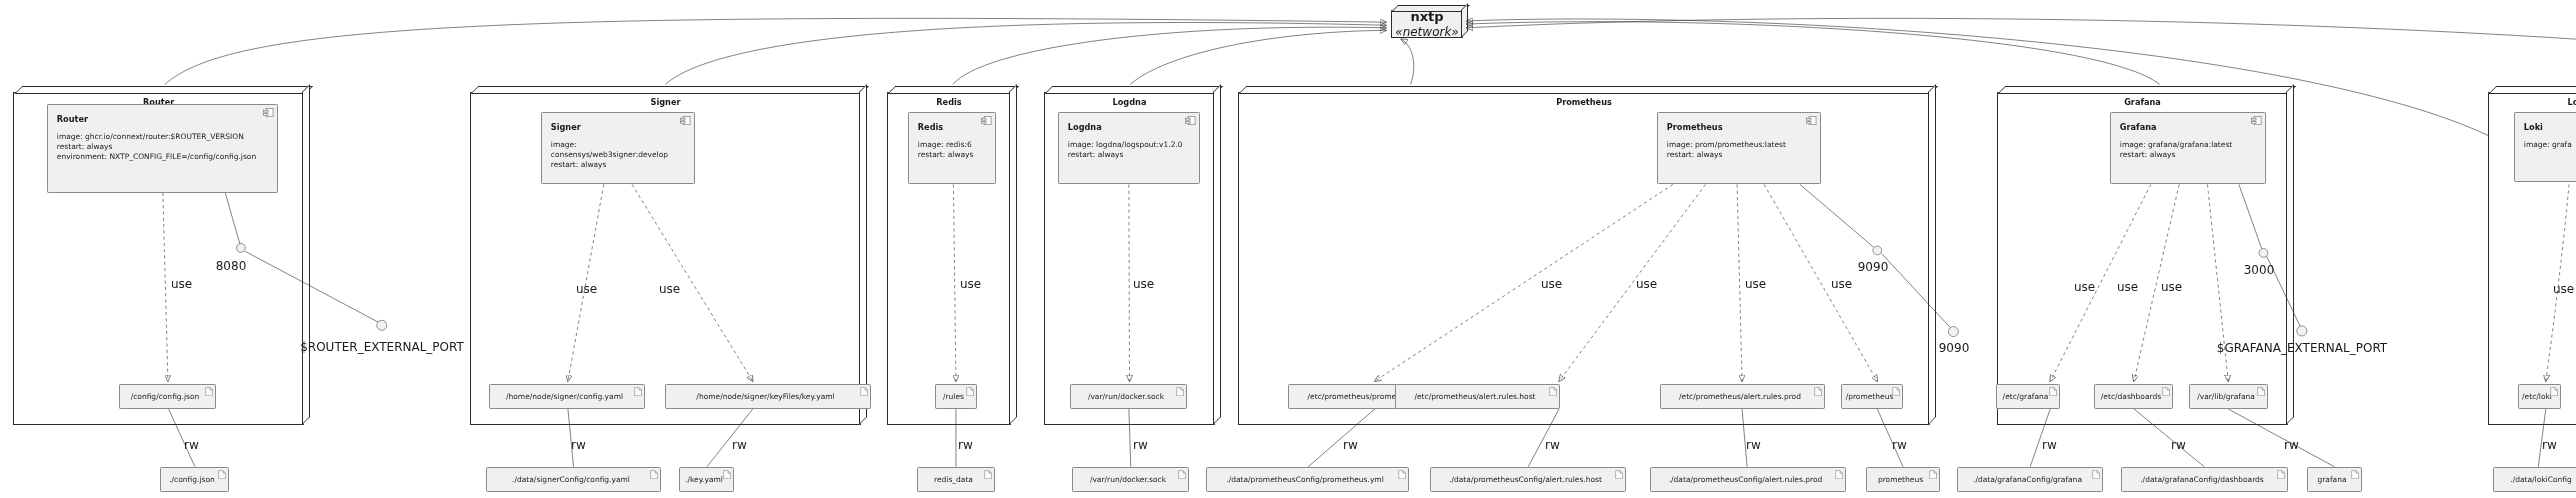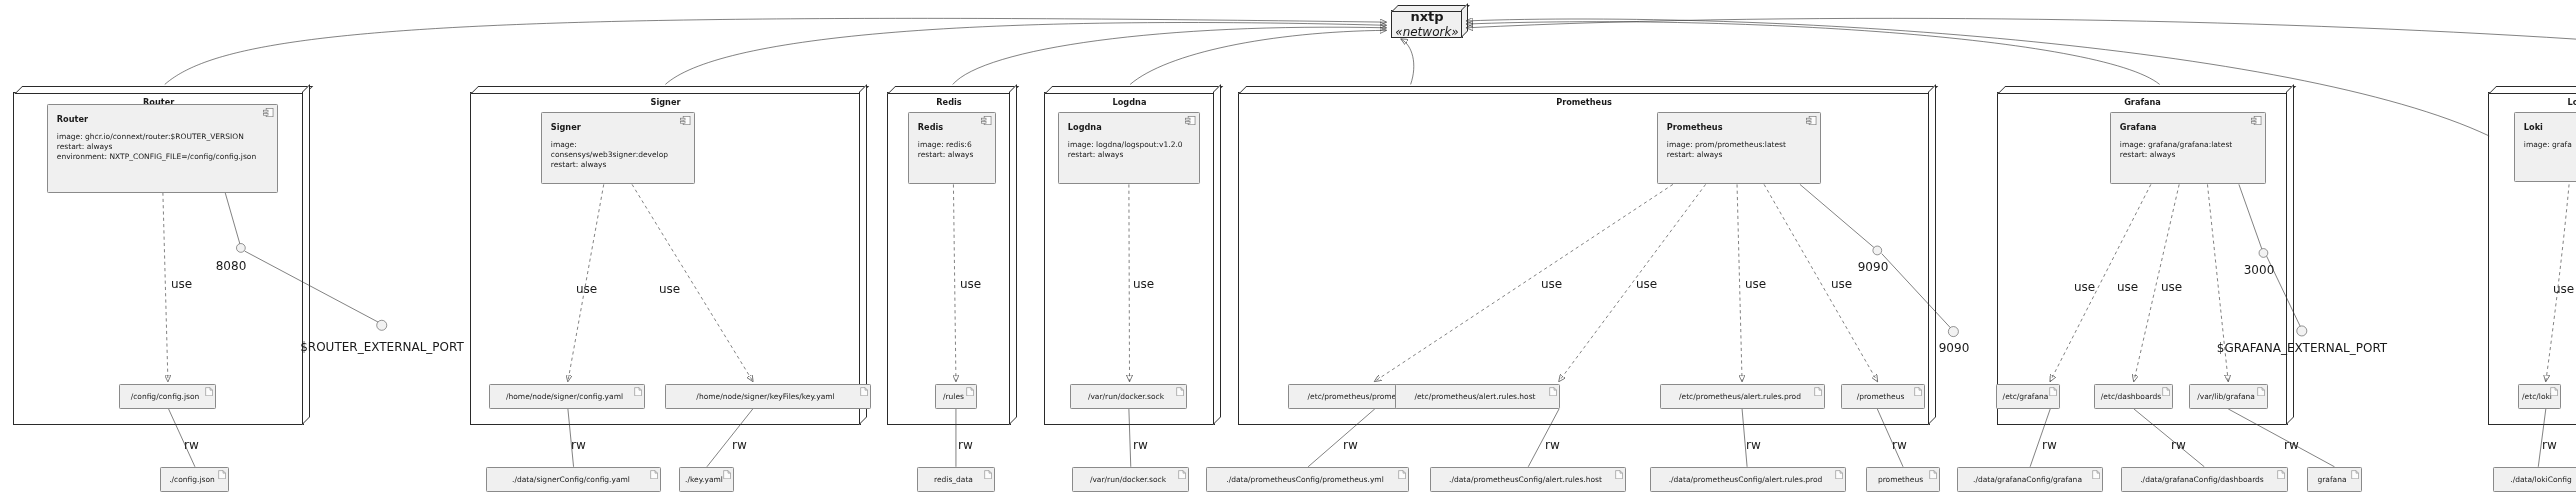--- a/index.html
+++ b/index.html
@@ -262,21 +262,21 @@
     <svg class="art-icon" width="8.2" height="9.4" viewBox="0 0 13 15">
         <path d="M1,1 h7 l4,4 v9 h-11 z M8,1 v4 h4" fill="#fcfcfc" stroke="#8a8a8a"></path>
       </svg>
   </div>
   <div class="artifact" style="left:1660px;top:384px;width:165px">
     <span>/etc/prometheus/alert.rules.prod</span>
     <svg class="art-icon" width="8.2" height="9.4" viewBox="0 0 13 15">
         <path d="M1,1 h7 l4,4 v9 h-11 z M8,1 v4 h4" fill="#fcfcfc" stroke="#8a8a8a"></path>
       </svg>
   </div>
-  <div class="artifact" style="left:1841px;top:384px;width:84px">
+  <div class="artifact" style="left:1841px;top:384px;width:62px">
     <span>/prometheus</span>
     <svg class="art-icon" width="8.2" height="9.4" viewBox="0 0 13 15">
         <path d="M1,1 h7 l4,4 v9 h-11 z M8,1 v4 h4" fill="#fcfcfc" stroke="#8a8a8a"></path>
       </svg>
   </div>
   <div class="artifact" style="left:1206px;top:467px;width:203px">
     <span>./data/prometheusConfig/prometheus.yml</span>
     <svg class="art-icon" width="8.2" height="9.4" viewBox="0 0 13 15">
         <path d="M1,1 h7 l4,4 v9 h-11 z M8,1 v4 h4" fill="#fcfcfc" stroke="#8a8a8a"></path>
       </svg>

